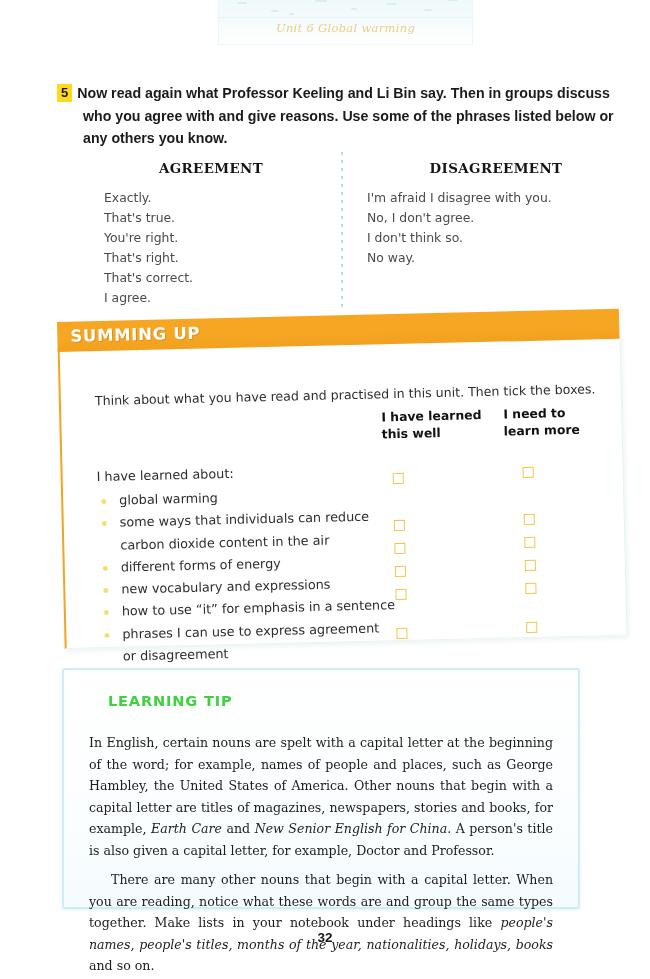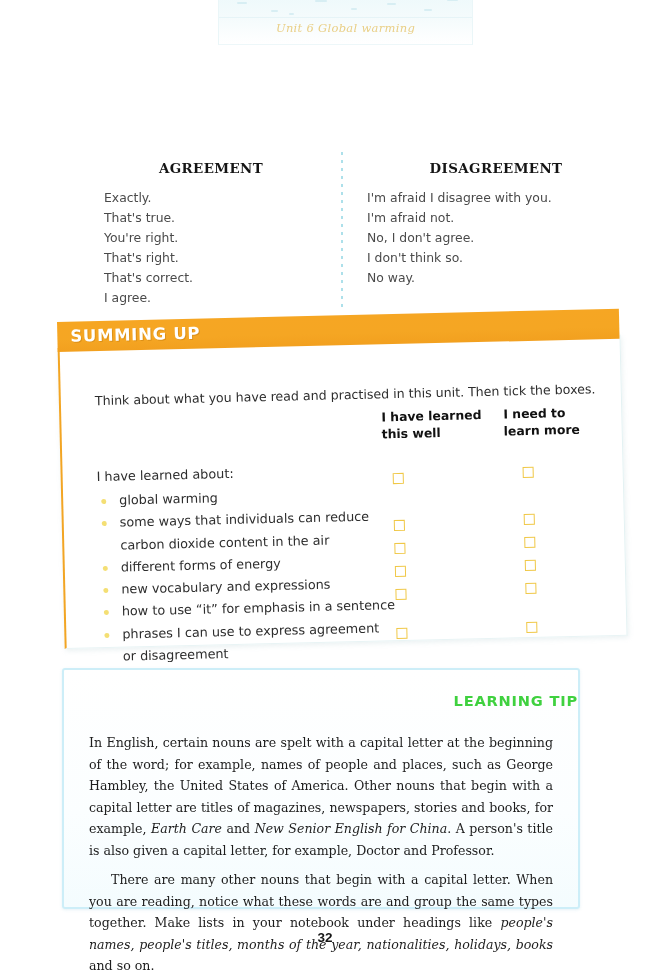--- a/index.html
+++ b/index.html
@@ -279,21 +279,21 @@
     height: 237px;
     background: linear-gradient(180deg, #ffffff 0%, #fbfeff 60%, #f4fcfe 100%);
     border: 2px solid #cdeef8;
     border-radius: 3px;
     box-shadow: 0 1px 3px rgba(170,210,225,.3);
   }
   .tip-title {
     position: absolute;
     left: 4px; right: 0;
     top: 22px;
-    text-align: right;
+    text-align: left;
     font-family: "DejaVu Sans", sans-serif;
     font-weight: bold;
     font-size: 14.6px;
     letter-spacing: .8px;
     color: #3fd13f;
     padding-left: 40px;
   }
   .tip-body {
     position: absolute;
     left: 17px;
@@ -333,38 +333,44 @@
     <div class="speck" style="left:96px;  top:4px;  width:12px;"></div>
     <div class="speck" style="left:132px; top:12px; width:6px;"></div>
     <div class="speck" style="left:168px; top:7px;  width:9px;"></div>
     <div class="speck" style="left:205px; top:13px; width:8px;"></div>
     <div class="speck" style="left:228px; top:3px;  width:11px;"></div>
     <div class="speck" style="left:70px;  top:17px; width:5px;"></div>
     <div class="band-line"></div>
     <div class="header-title">Unit 6 Global warming</div>
   </div>
 
+  <div class="exercise">
+    <div>
+      <span class="ex-badge">5</span><span class="ex-text">Now read again what Professor Keeling and Li Bin say. Then in groups discuss</span>
+    </div>
+    <div class="ex-line">who you agree with and give reasons. Use some of the phrases listed below or</div>
+    <div class="ex-line">any others you know.</div>
+  </div>
 
   <div class="dot-divider"></div>
   <div class="phrases">
     <div class="col-head agree">AGREEMENT</div>
     <div class="col-head disagree">DISAGREEMENT</div>
 
     <ul class="phrase-list agree">
       <li>Exactly.</li>
       <li>That's true.</li>
       <li>You're right.</li>
       <li>That's right.</li>
       <li>That's correct.</li>
       <li>I agree.</li>
     </ul>
 
     <ul class="phrase-list disagree">
       <li>I'm afraid I disagree with you.</li>
-      <li>I'm afraid not.</li>
       <li>No, I don't agree.</li>
       <li>I don't think so.</li>
       <li>No way.</li>
     </ul>
   </div>
 
   <div class="summing-wrap">
     <div class="summing-card">
 
       <div class="summing-intro">Think about what you have read and practised in this unit. Then tick the boxes.</div>

